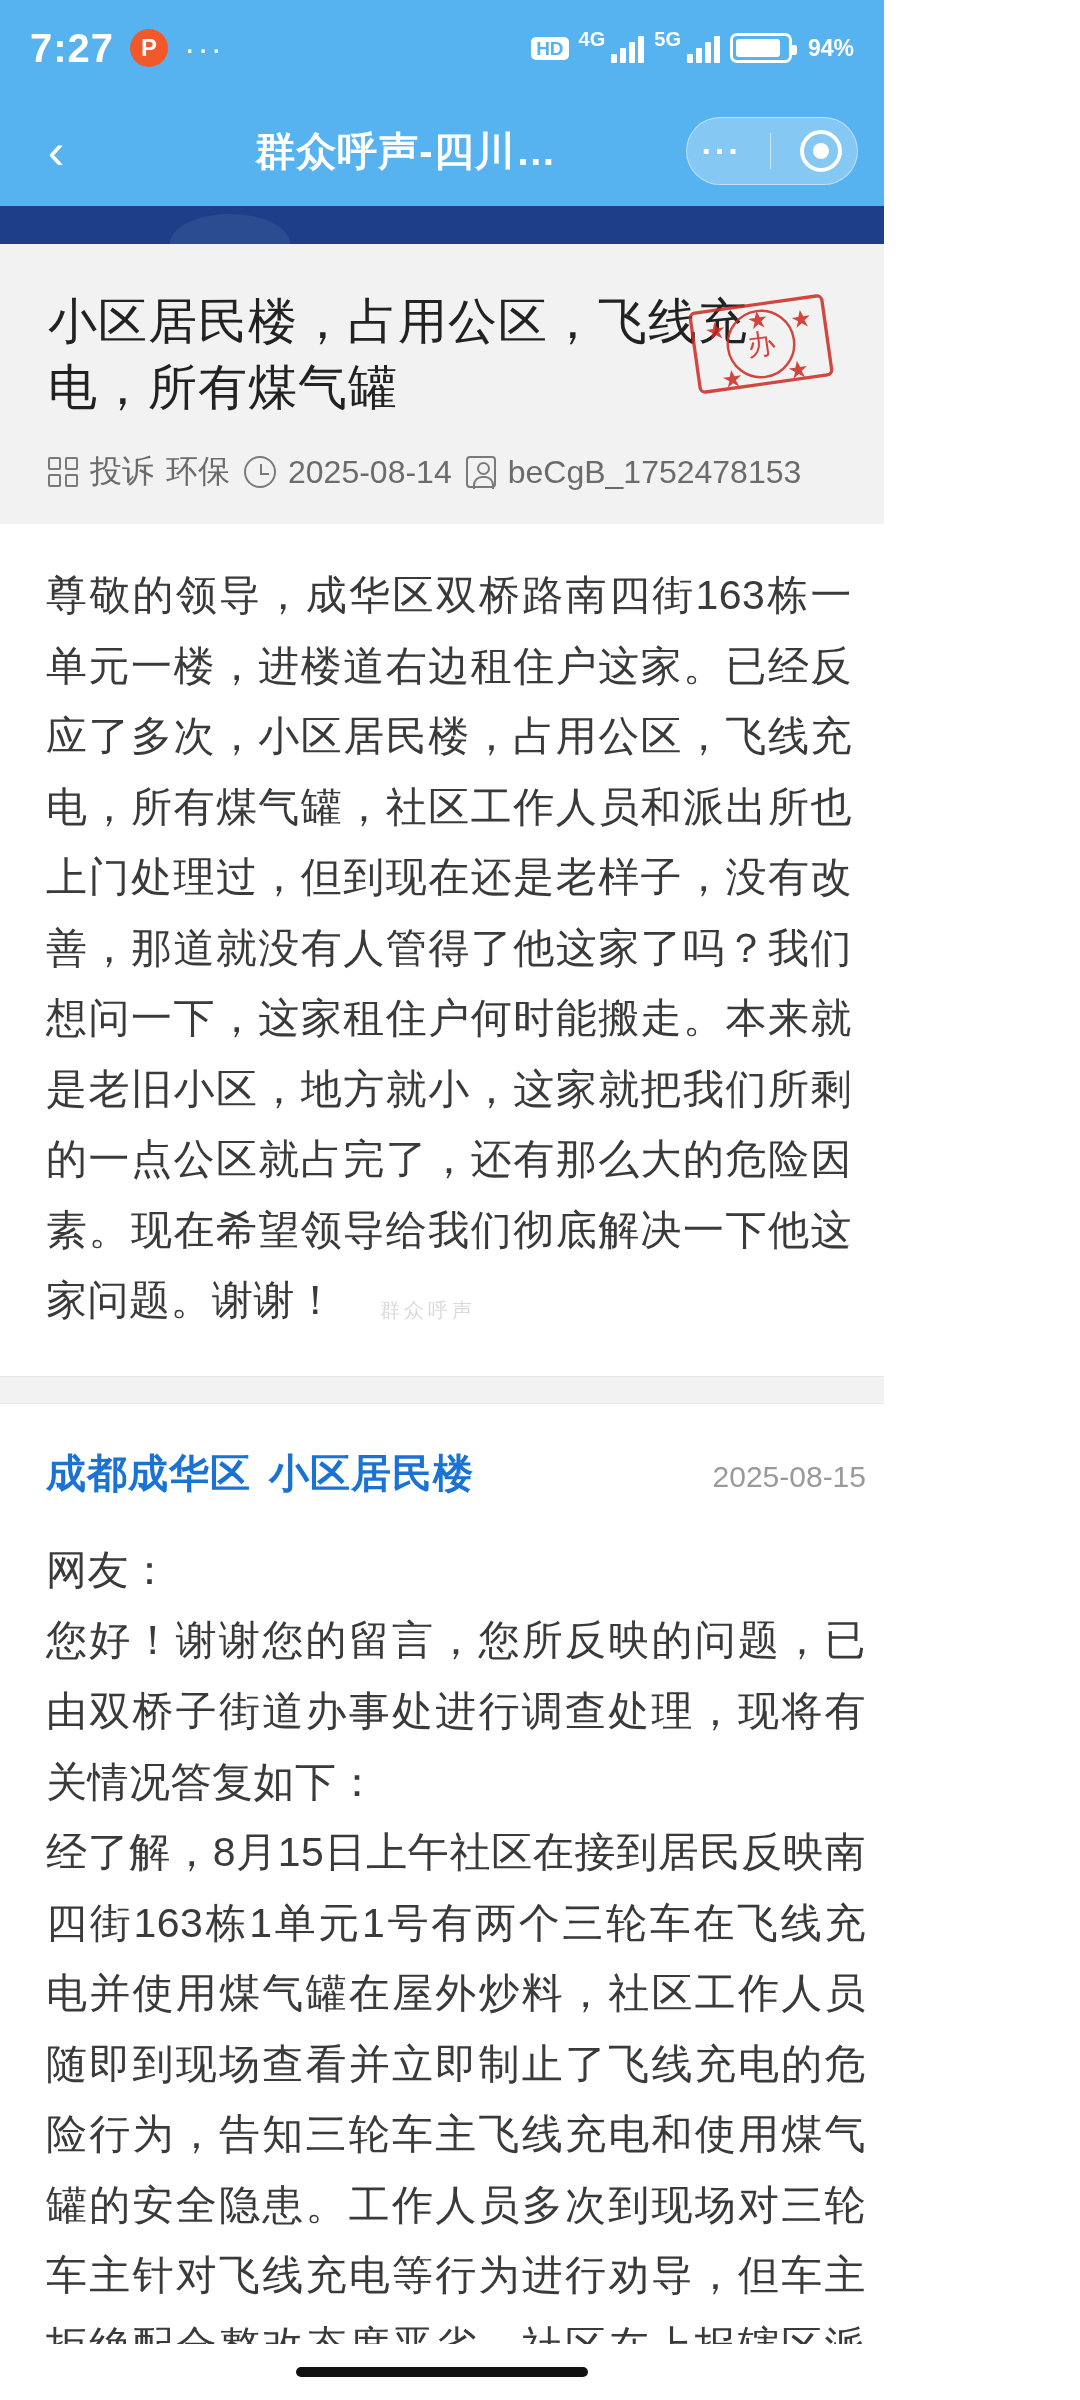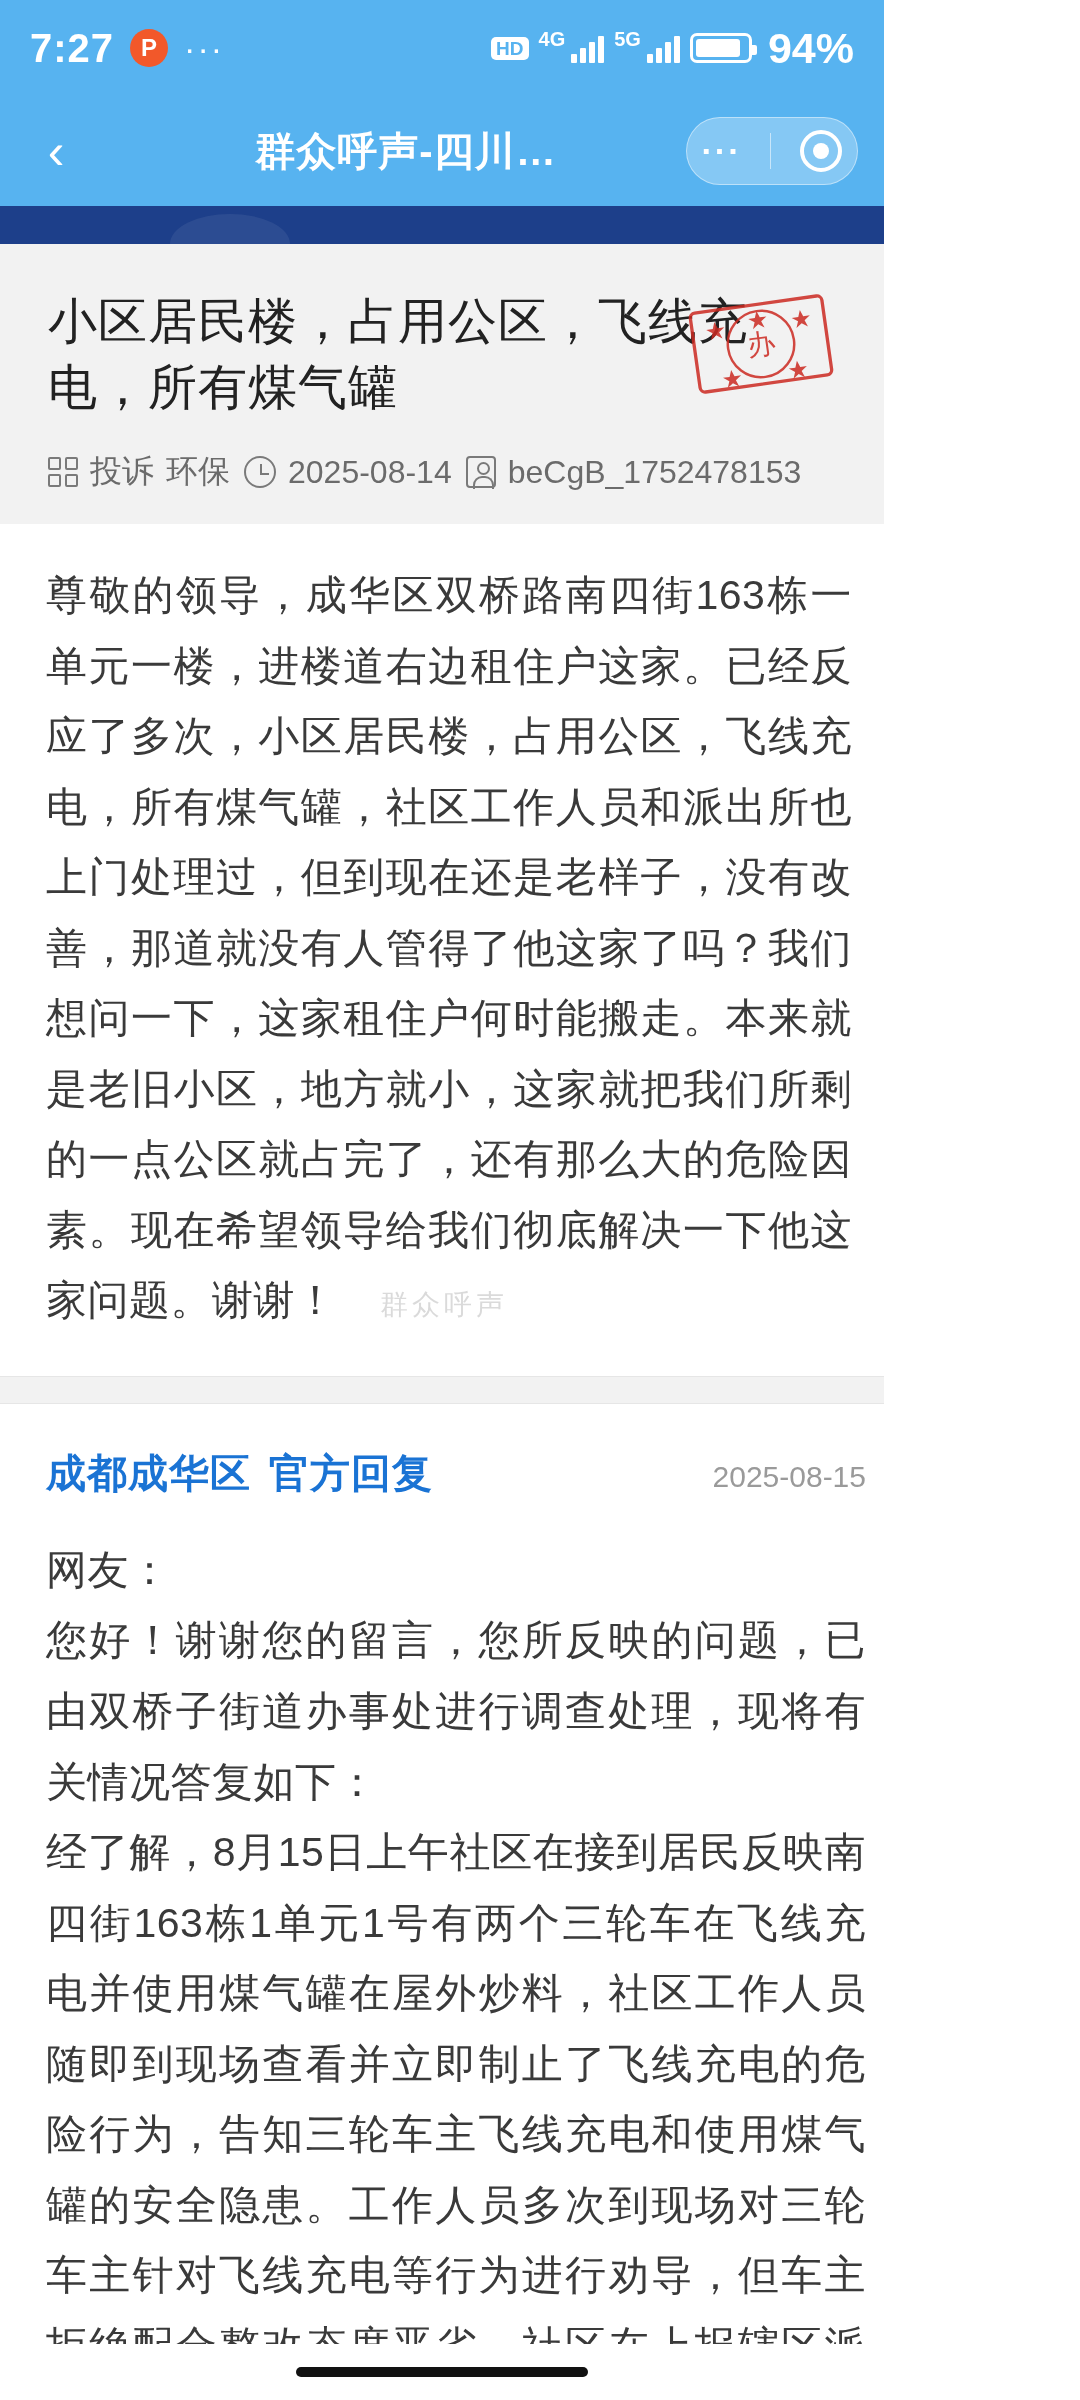--- a/index.html
+++ b/index.html
@@ -107,21 +107,21 @@
     border-radius: 0 2px 2px 0;
   }
   .battery > span {
     display: block;
     height: 100%;
     width: 88%;
     background: #ffffff;
     border-radius: 3px;
   }
   .batt-pct {
-    font-size: 43px;
+    font-size: 23px;
     font-weight: bold;
     margin-left: 6px;
   }
 
   
   .navbar {
     height: 110px;
     background: #57b3f0;
     display: flex;
     align-items: center;
@@ -311,21 +311,21 @@
     font-size: 41px;
     line-height: 1.72;
     color: #3a3a3a;
     text-align: justify;
     letter-spacing: 0.5px;
   }
   .watermark {
     position: absolute;
     left: 380px;
     bottom: 52px;
-    font-size: 28px;
+    font-size: 20px;
     color: rgba(150,150,150,0.35);
     letter-spacing: 4px;
   }
 
   .gap-strip {
     height: 28px;
     background: #f2f2f2;
     border-top: 1px solid #e6e6e6;
     border-bottom: 1px solid #e6e6e6;
   }
@@ -473,21 +473,21 @@
     <div class="article-body">
       <p>尊敬的领导，成华区双桥路南四街163栋一单元一楼，进楼道右边租住户这家。已经反应了多次，小区居民楼，占用公区，飞线充电，所有煤气罐，社区工作人员和派出所也上门处理过，但到现在还是老样子，没有改善，那道就没有人管得了他这家了吗？我们想问一下，这家租住户何时能搬走。本来就是老旧小区，地方就小，这家就把我们所剩的一点公区就占完了，还有那么大的危险因素。现在希望领导给我们彻底解决一下他这家问题。谢谢！</p>
       <span class="watermark">群众呼声</span>
     </div>
 
     <div class="gap-strip"></div>
 
     <div class="reply">
       <div class="reply-head">
         <span class="reply-dept">成都成华区</span>
-        <span class="reply-tag">官方回复</span>
+        <span class="reply-tag">小区居民楼</span>
         <span class="reply-date">2025-08-15</span>
       </div>
       <div class="reply-body">
         <p>网友：</p>
         <p>您好！谢谢您的留言，您所反映的问题，已由双桥子街道办事处进行调查处理，现将有关情况答复如下：</p>
         <p>经了解，8月15日上午社区在接到居民反映南四街163栋1单元1号有两个三轮车在飞线充电并使用煤气罐在屋外炒料，社区工作人员随即到现场查看并立即制止了飞线充电的危险行为，告知三轮车主飞线充电和使用煤气罐的安全隐患。工作人员多次到现场对三轮车主针对飞线充电等行为进行劝导，但车主拒绝配合整改态度恶劣，社区在上报辖区派出所后，民警到现场对居民进行了批评教育并将充电工具收缴。随后派出所和社区将继续与居主进行沟</p>
       </div>
     </div>
 
   </div>

